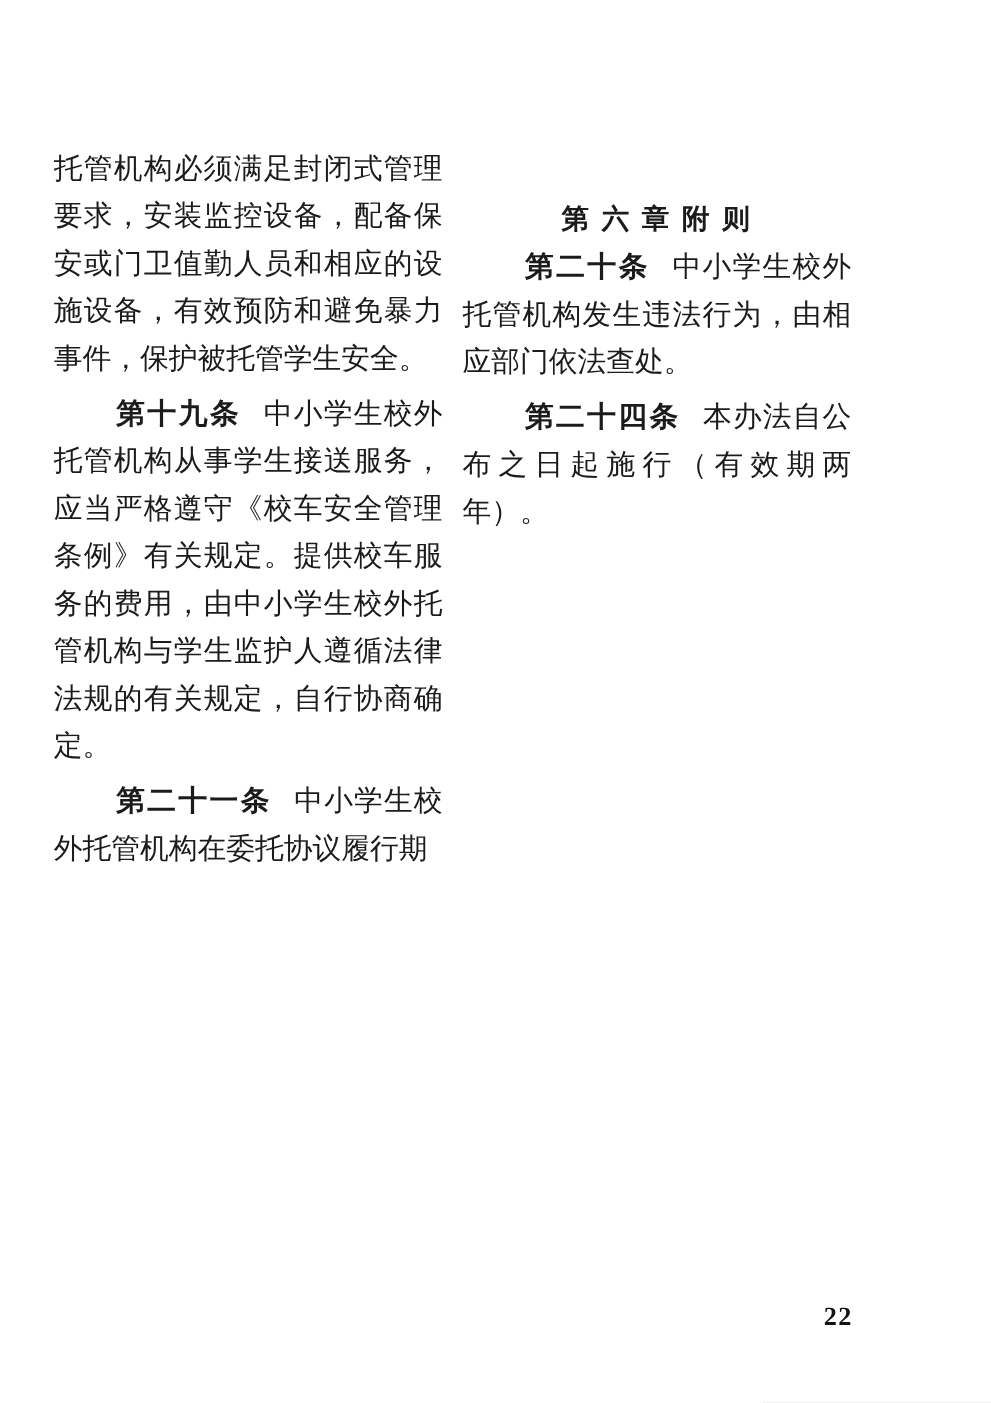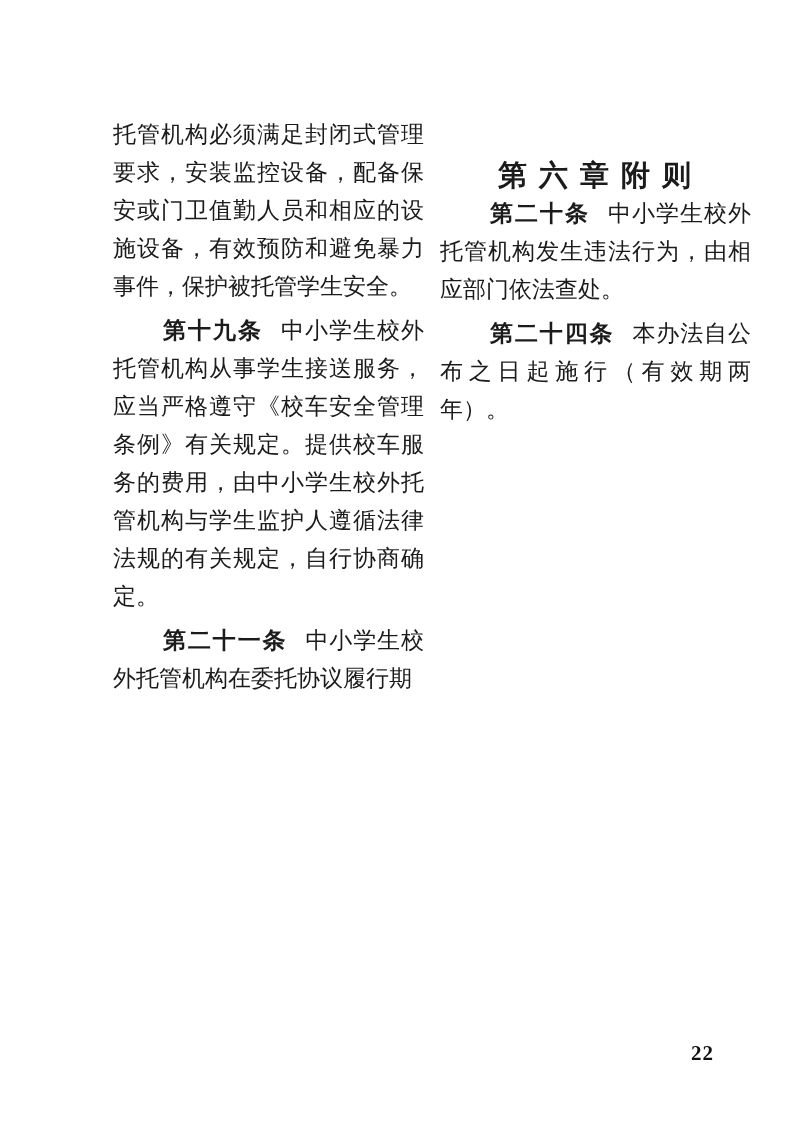--- a/index.html
+++ b/index.html
@@ -10,21 +10,21 @@
     background: #ffffff;
     position: relative;
     margin: 0 auto;
     font-family: "Liberation Serif", "DejaVu Serif", serif;
     color: #1b1b1b;
     overflow: hidden;
   }
   .columns {
     display: flex;
     gap: 16px;
-    padding: 116px 70px 0 113px;
+    padding: 116px 70px 0 43px;
   }
   .col {
     width: 311px;
     flex: 0 0 311px;
     font-size: 23px;
     line-height: 38px;
     text-align: justify;
     text-justify: inter-ideograph;
   }
   .para {
@@ -36,30 +36,30 @@
   }
   .art {
     font-weight: bold;
     font-family: "Liberation Sans", "DejaVu Sans", sans-serif;
     margin-right: 18px;
     letter-spacing: 1px;
   }
   .chapter {
     font-family: "Liberation Sans", "DejaVu Sans", sans-serif;
     font-weight: bold;
-    font-size: 29px;
+    font-size: 22px;
     line-height: 38px;
     text-align: center;
     text-indent: 0;
     letter-spacing: 2px;
     margin: 40px 0 0 0;
   }
   .pagenum {
     position: absolute;
-    left: 691px;
+    left: 659px;
     top: 1041px;
     font-family: "Liberation Serif", "DejaVu Serif", serif;
     font-weight: bold;
     font-size: 21px;
     letter-spacing: 1px;
     color: #111;
   }
 </style>
 </head>
 <body>

